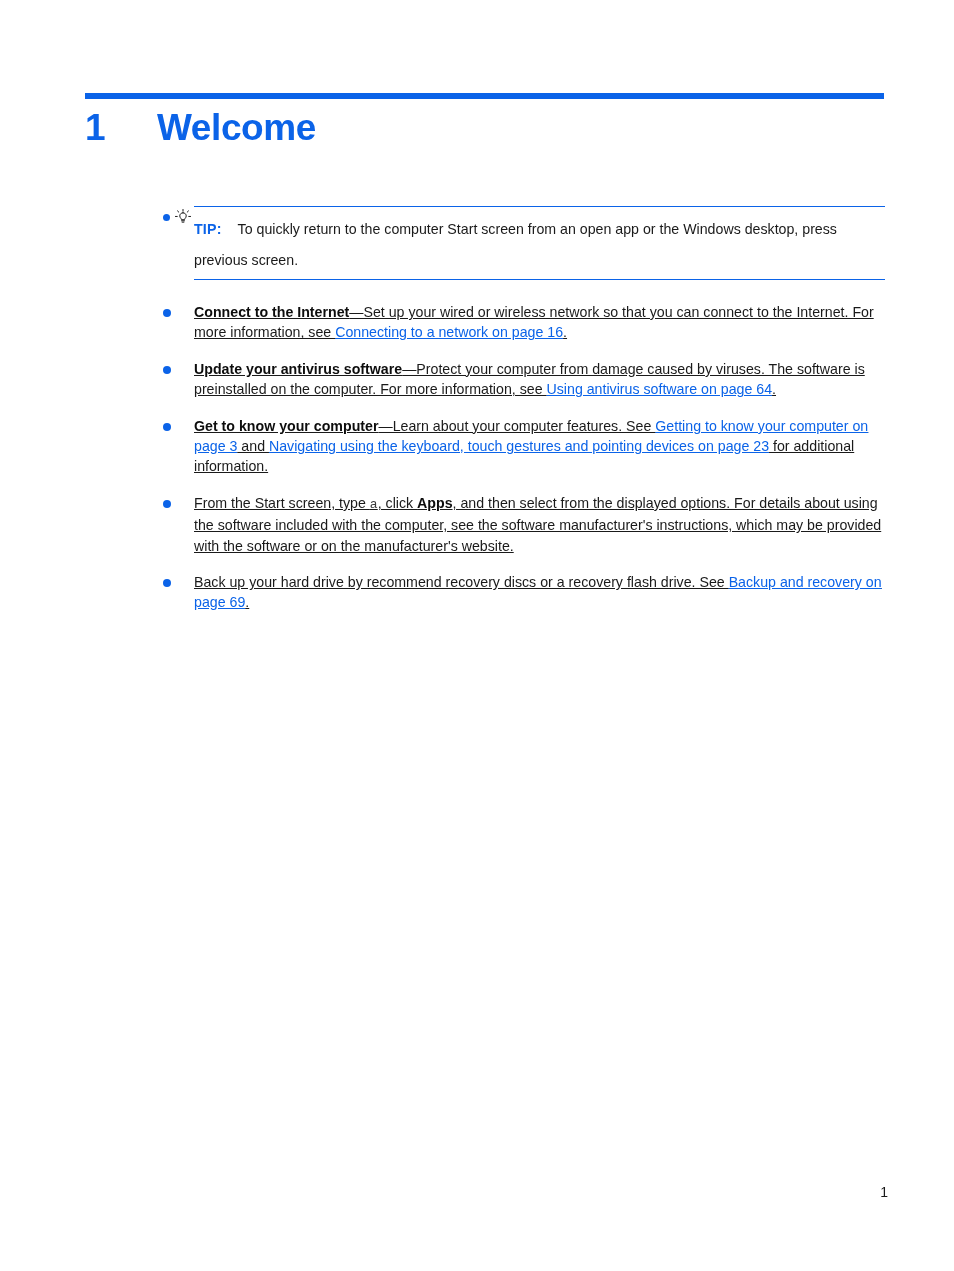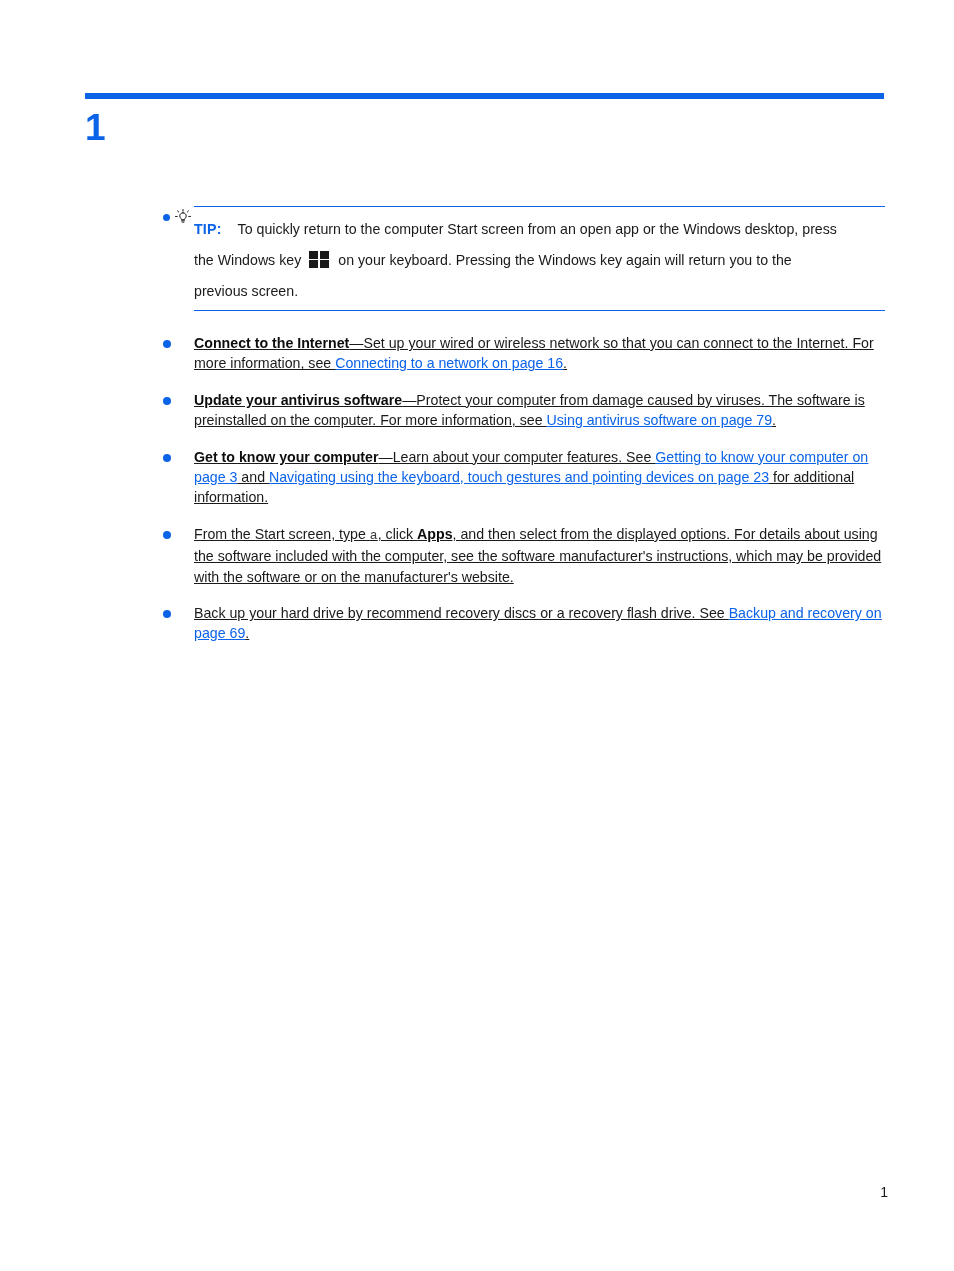--- a/index.html
+++ b/index.html
@@ -196,53 +196,53 @@
 </style>
 </head>
 <body>
 
 <div class="page">
 
   <div class="chapter-rule"></div>
 
   <div class="chapter-head">
     <span class="chapter-num">1</span>
+    <span class="chapter-title">Welcome</span>
   </div>
 
   <div class="content">
 
 
     <div class="note">
       <span class="note-bullet"></span>
       <span class="note-icon">
         <svg viewBox="0 0 20 20" width="18" height="18" aria-hidden="true">
           <g stroke="#1a1a1a" stroke-width="1.1" fill="none" stroke-linecap="round">
             <path d="M10 5.3c-2.1 0-3.6 1.6-3.6 3.5 0 1.3 0.7 2.1 1.3 2.8 0.4 0.5 0.6 0.9 0.6 1.4h3.4c0-0.5 0.2-0.9 0.6-1.4 0.6-0.7 1.3-1.5 1.3-2.8 0-1.9-1.5-3.5-3.6-3.5z"></path>
             <path d="M8.4 14.2h3.2M9 15.7h2"></path>
             <path d="M10 1.6v2M3.9 3.2l1.4 1.4M16.1 3.2l-1.4 1.4M1.6 9.4h2M16.4 9.4h2"></path>
           </g>
         </svg>
       </span>
       <div class="note-body">
         <div class="note-line"><span class="note-label">TIP:</span><span class="note-label-gap"></span><span>To quickly return to the computer Start screen from an open app or the Windows desktop, press</span></div>
-        <div class="note-line"><span>the Windows key</span><span class="winkey"><i></i><i></i><i></i><i></i></span><span>on your keyboard. Pressing the Windows key again will return you to the</span></div>
         <div class="note-line">previous screen.</div>
       </div>
     </div>
 
     <ul class="blist">
 
       <li>
         <span class="bullet"></span>
         <p><b class="lead">Connect to the Internet</b><span>—Set up your wired or wireless network so that you can connect to the Internet. For more information, see </span><a class="xref" href="#">Connecting to a network on page 16</a><span>.</span></p>
       </li>
 
       <li>
         <span class="bullet"></span>
-        <p><b class="lead">Update your antivirus software</b><span>—Protect your computer from damage caused by viruses. The software is preinstalled on the computer. For more information, see </span><a class="xref" href="#">Using antivirus software on page 79</a><span>.</span></p>
+        <p><b class="lead">Update your antivirus software</b><span>—Protect your computer from damage caused by viruses. The software is preinstalled on the computer. For more information, see </span><a class="xref" href="#">Using antivirus software on page 64</a><span>.</span></p>
       </li>
 
       <li>
         <span class="bullet"></span>
         <p><b class="lead">Get to know your computer</b><span>—Learn about your computer features. See </span><a class="xref" href="#">Getting to know your computer on page 3</a><span> and </span><a class="xref" href="#">Navigating using the keyboard, touch gestures and pointing devices on page 23</a><span> for additional information.</span></p>
       </li>
 
       <li>
         <span class="bullet"></span>
         <p><span>From the Start screen, type </span><span class="mono">a</span><span>, click </span><b>Apps</b><span>, and then select from the displayed options. For details about using the software included with the computer, see the software manufacturer's instructions, which may be provided with the software or on the manufacturer's website.</span></p>

